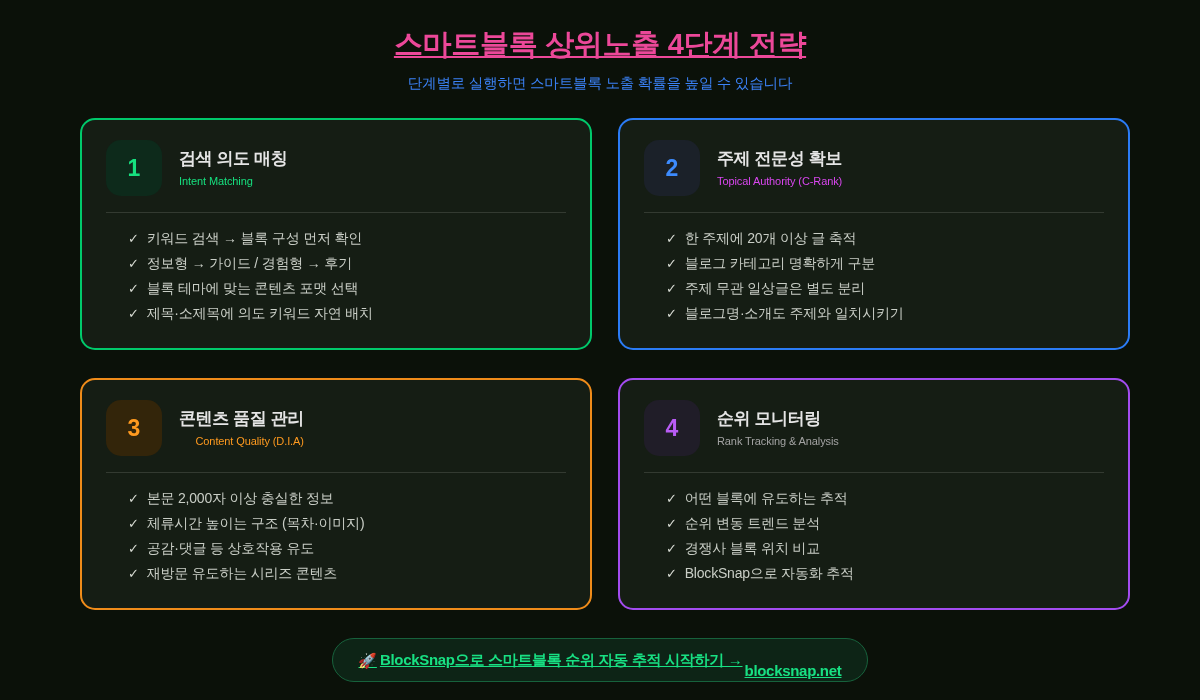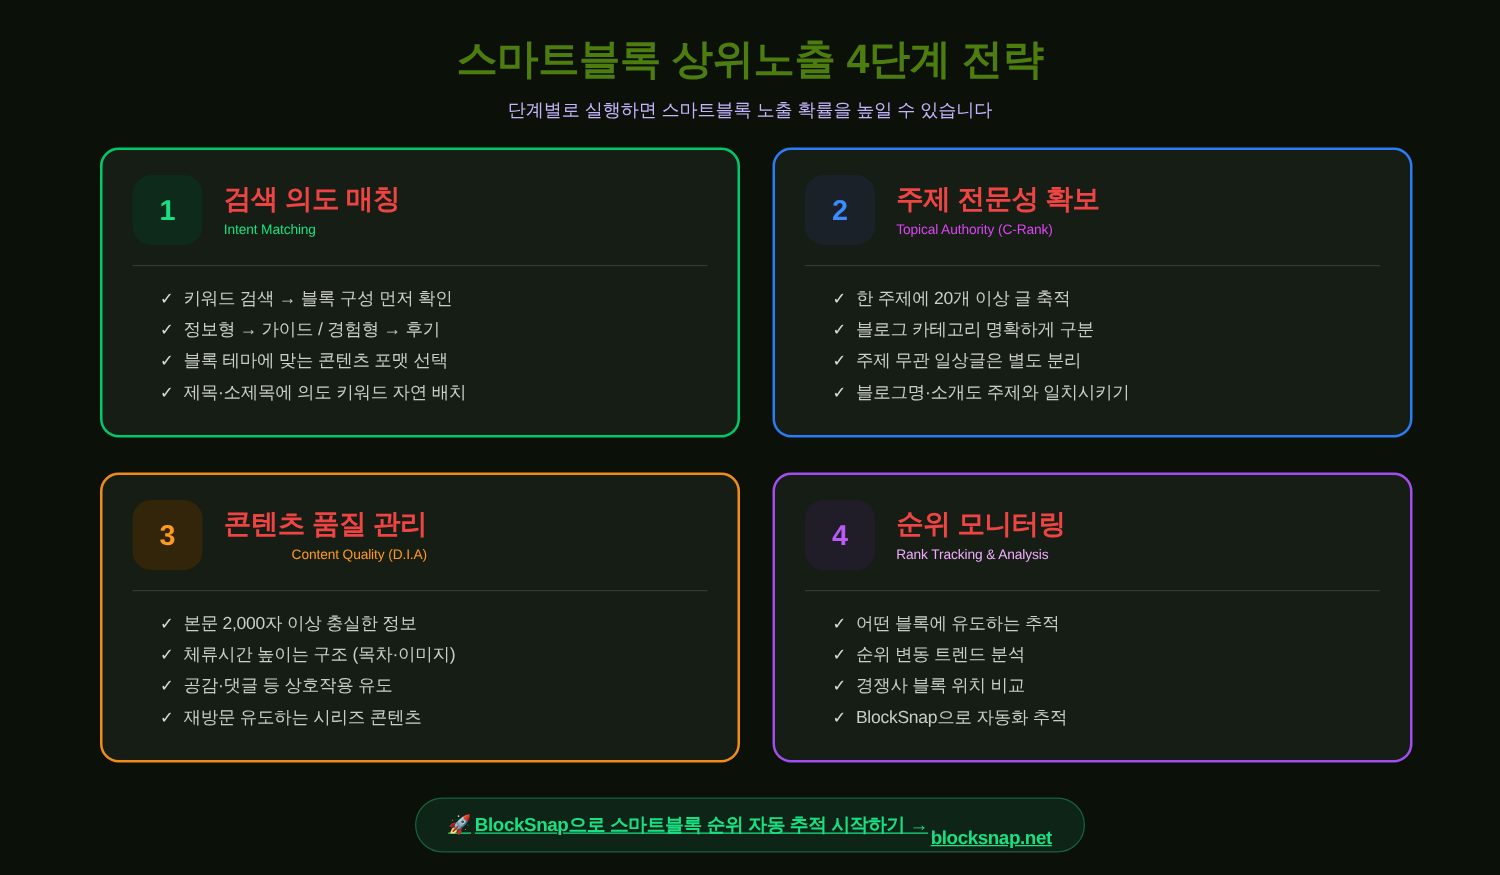--- a/index.html
+++ b/index.html
@@ -24,33 +24,35 @@
     padding: 0;
   }
 
   
   .header {
     text-align: center;
     padding-top: 26px;
   }
 
   .page-title {
-    font-size: 33px;
+    font-size: 29px;
     font-weight: bold;
-    color: #4d7c0f;
+    color: #ec4899;
     letter-spacing: -0.3px;
     line-height: 1.25;
+    text-decoration: underline;
   }
 
   .page-subtitle {
     margin-top: 12px;
     font-size: 14.5px;
-    color: #c4b5fd;
+    color: #3b82f6;
     font-weight: normal;
     letter-spacing: -0.1px;
+    font-family: Liberation Serif, serif;
   }
 
   
   .cards-grid {
     position: absolute;
     left: 80px;
     top: 118px;
     width: 1050px;
     display: grid;
     grid-template-columns: 512px 512px;
@@ -90,23 +92,23 @@
   }
 
   .head-text {
     display: flex;
     flex-direction: column;
     gap: 7px;
     padding-top: 1px;
   }
 
   .card-title {
-    font-size: 22px;
+    font-size: 17px;
     font-weight: bold;
-    color: #ef4444;
+    color: #e5e5e5;
     letter-spacing: -0.4px;
     line-height: 1.1;
   }
 
   .card-subtitle {
     font-size: 11px;
     font-weight: normal;
     letter-spacing: -0.1px;
     line-height: 1.1;
   }
@@ -148,21 +150,21 @@
   .card.blue   { border-color: #2b7cf6; }
   .card.blue   .badge { background: #1b2129; color: #3d8bfd; }
   .card.blue   .card-subtitle { color: #d946ef; }
 
   .card.orange { border-color: #f08c1a; }
   .card.orange .badge { background: #33250a; color: #ff9a1f; }
   .card.orange .card-subtitle { color: #ff9a1f; text-align: right; }
 
   .card.purple { border-color: #a34cf0; }
   .card.purple .badge { background: #201d28; color: #b95cf5; }
-  .card.purple .card-subtitle { color: #f0abfc; }
+  .card.purple .card-subtitle { color: #a3a3a3; }
 
   
   .cta-wrap {
     position: absolute;
     left: 0;
     top: 638px;
     width: 1200px;
     display: flex;
     justify-content: center;
   }

